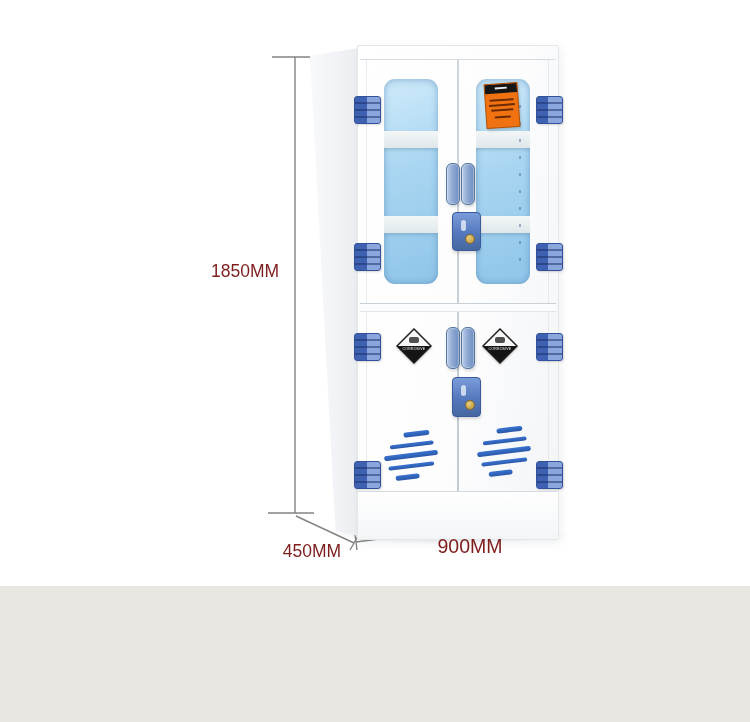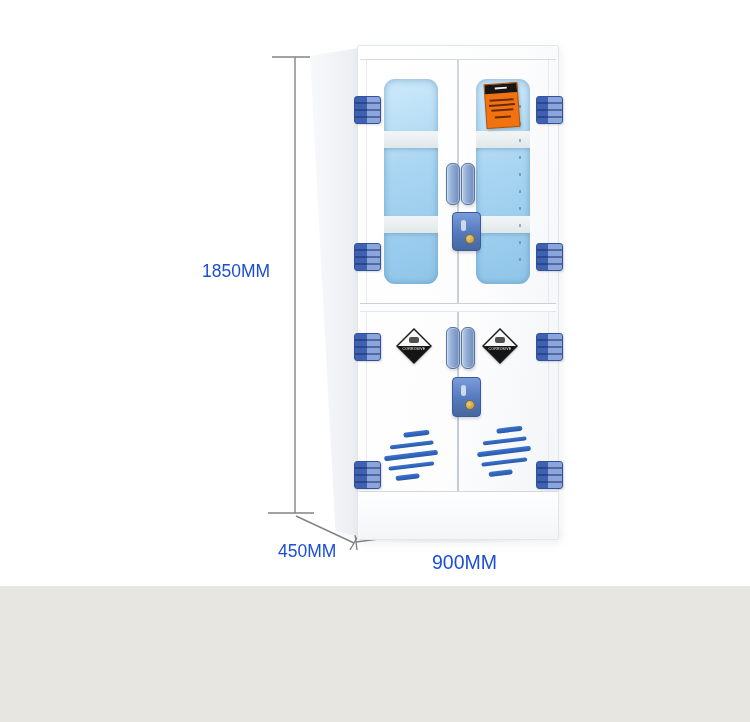--- a/index.html
+++ b/index.html
@@ -2,24 +2,24 @@
 <html><head>
 <meta charset="utf-8">
 <style>
   html,body{margin:0;padding:0;background:#fff;}
   .page{position:relative;width:750px;height:722px;overflow:hidden;
         font-family:"Liberation Sans","DejaVu Sans",sans-serif;background:#ffffff;}
 
   
   .stage{position:absolute;left:0;top:0;width:750px;height:586px;background:#ffffff;}
   .dim-lines{position:absolute;left:0;top:0;pointer-events:none;}
-  .dim-label{position:absolute;color:#1d4ed8;line-height:1;}
+  .dim-label{position:absolute;color:#7f1d1d;text-align:center;line-height:1;}
   .dim-height{left:202px;top:263px;width:86px;font-size:17.5px;}
   .dim-depth{left:278px;top:543px;width:68px;font-size:17.5px;}
-  .dim-width{left:432px;top:553px;width:76px;font-size:19.5px;}
+  .dim-width{left:432px;top:537px;width:76px;font-size:19.5px;}
 
   .ground-shadow{position:absolute;left:322px;top:524px;width:250px;height:20px;
     background:radial-gradient(ellipse at 50% 50%, rgba(40,50,60,.16), rgba(40,50,60,0) 70%);}
 
   
   .side{position:absolute;left:310px;top:48px;width:49px;height:488px;
     background:linear-gradient(90deg,#f8f9fb,#ebedf1);
     clip-path:polygon(0 1.6%,100% 0,100% 100%,52% 99%);}
   .front{position:absolute;left:357px;top:45px;width:200px;height:493px;
     background:linear-gradient(100deg,#ffffff 0%,#fdfdfe 55%,#f2f4f6 100%);

